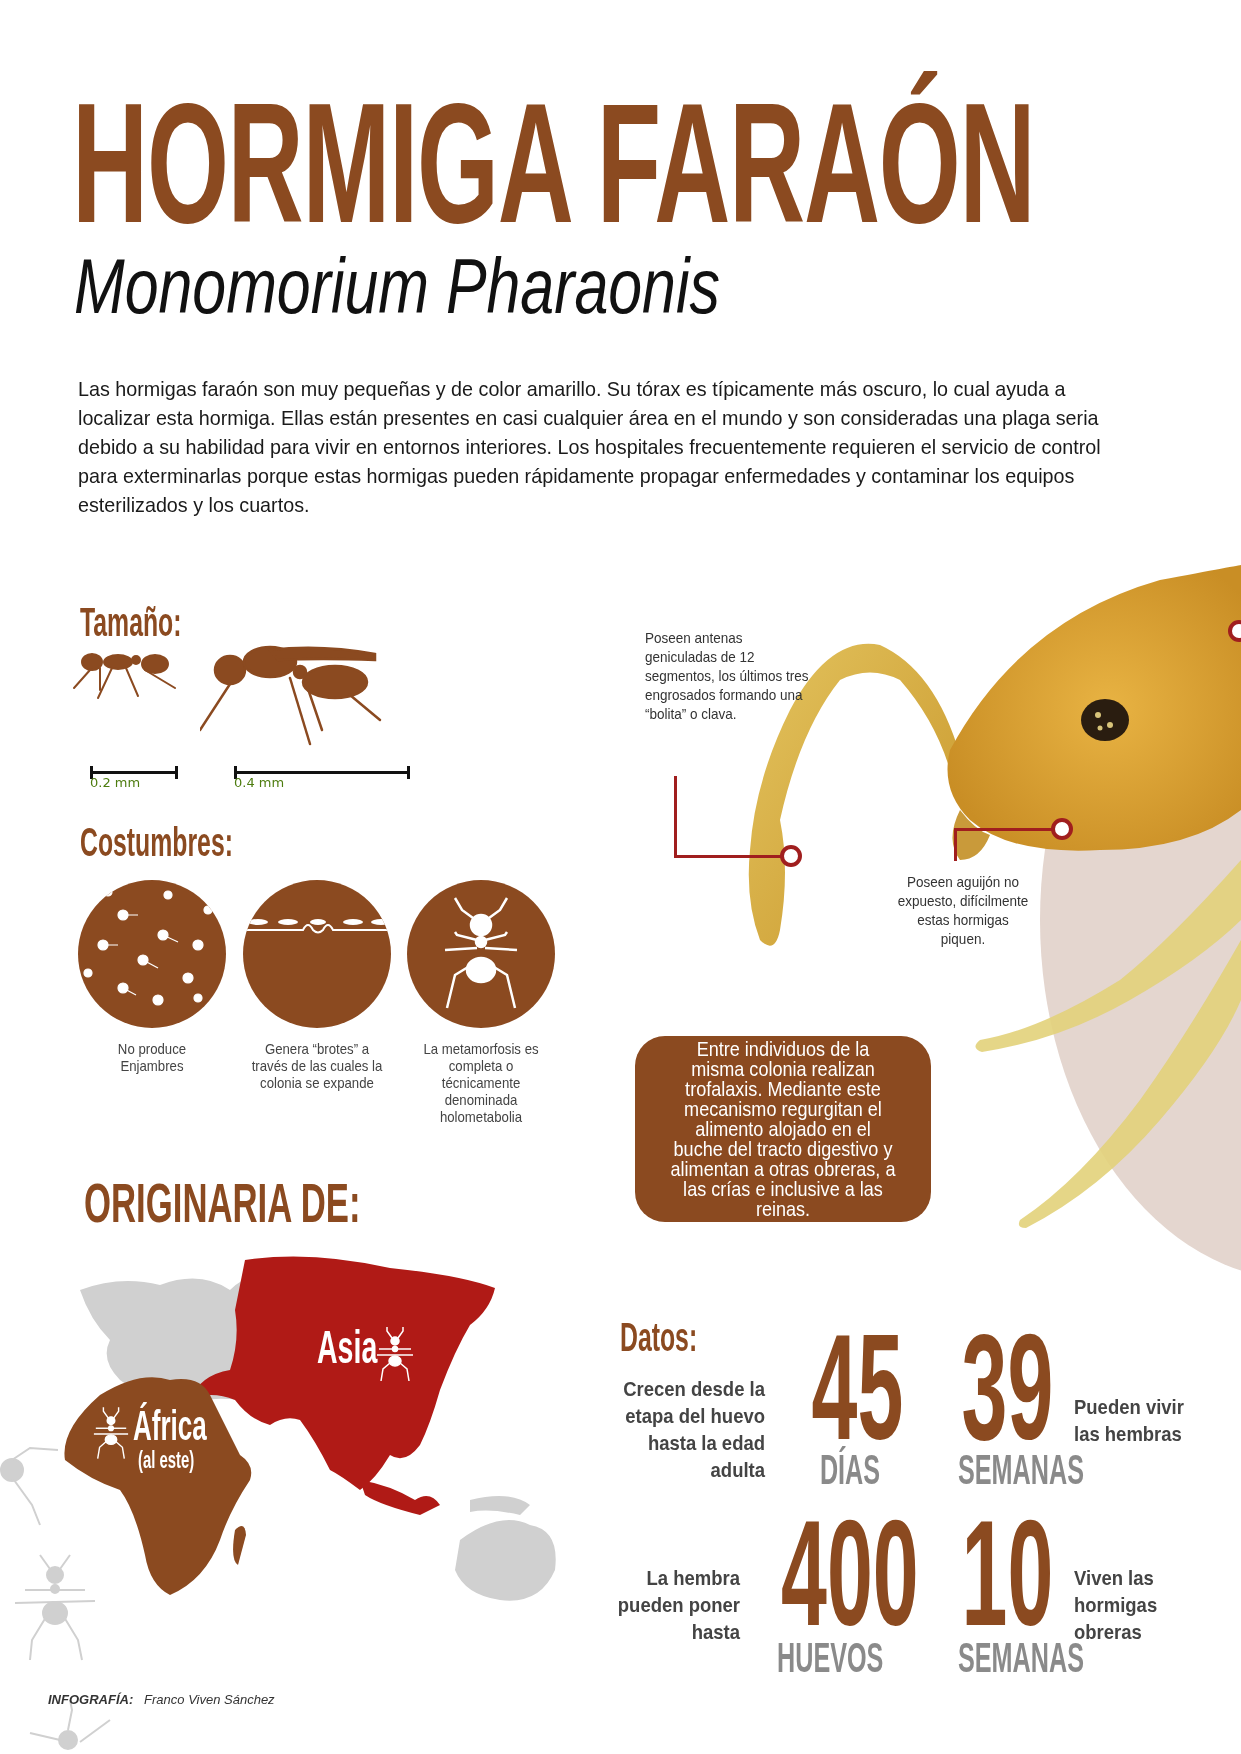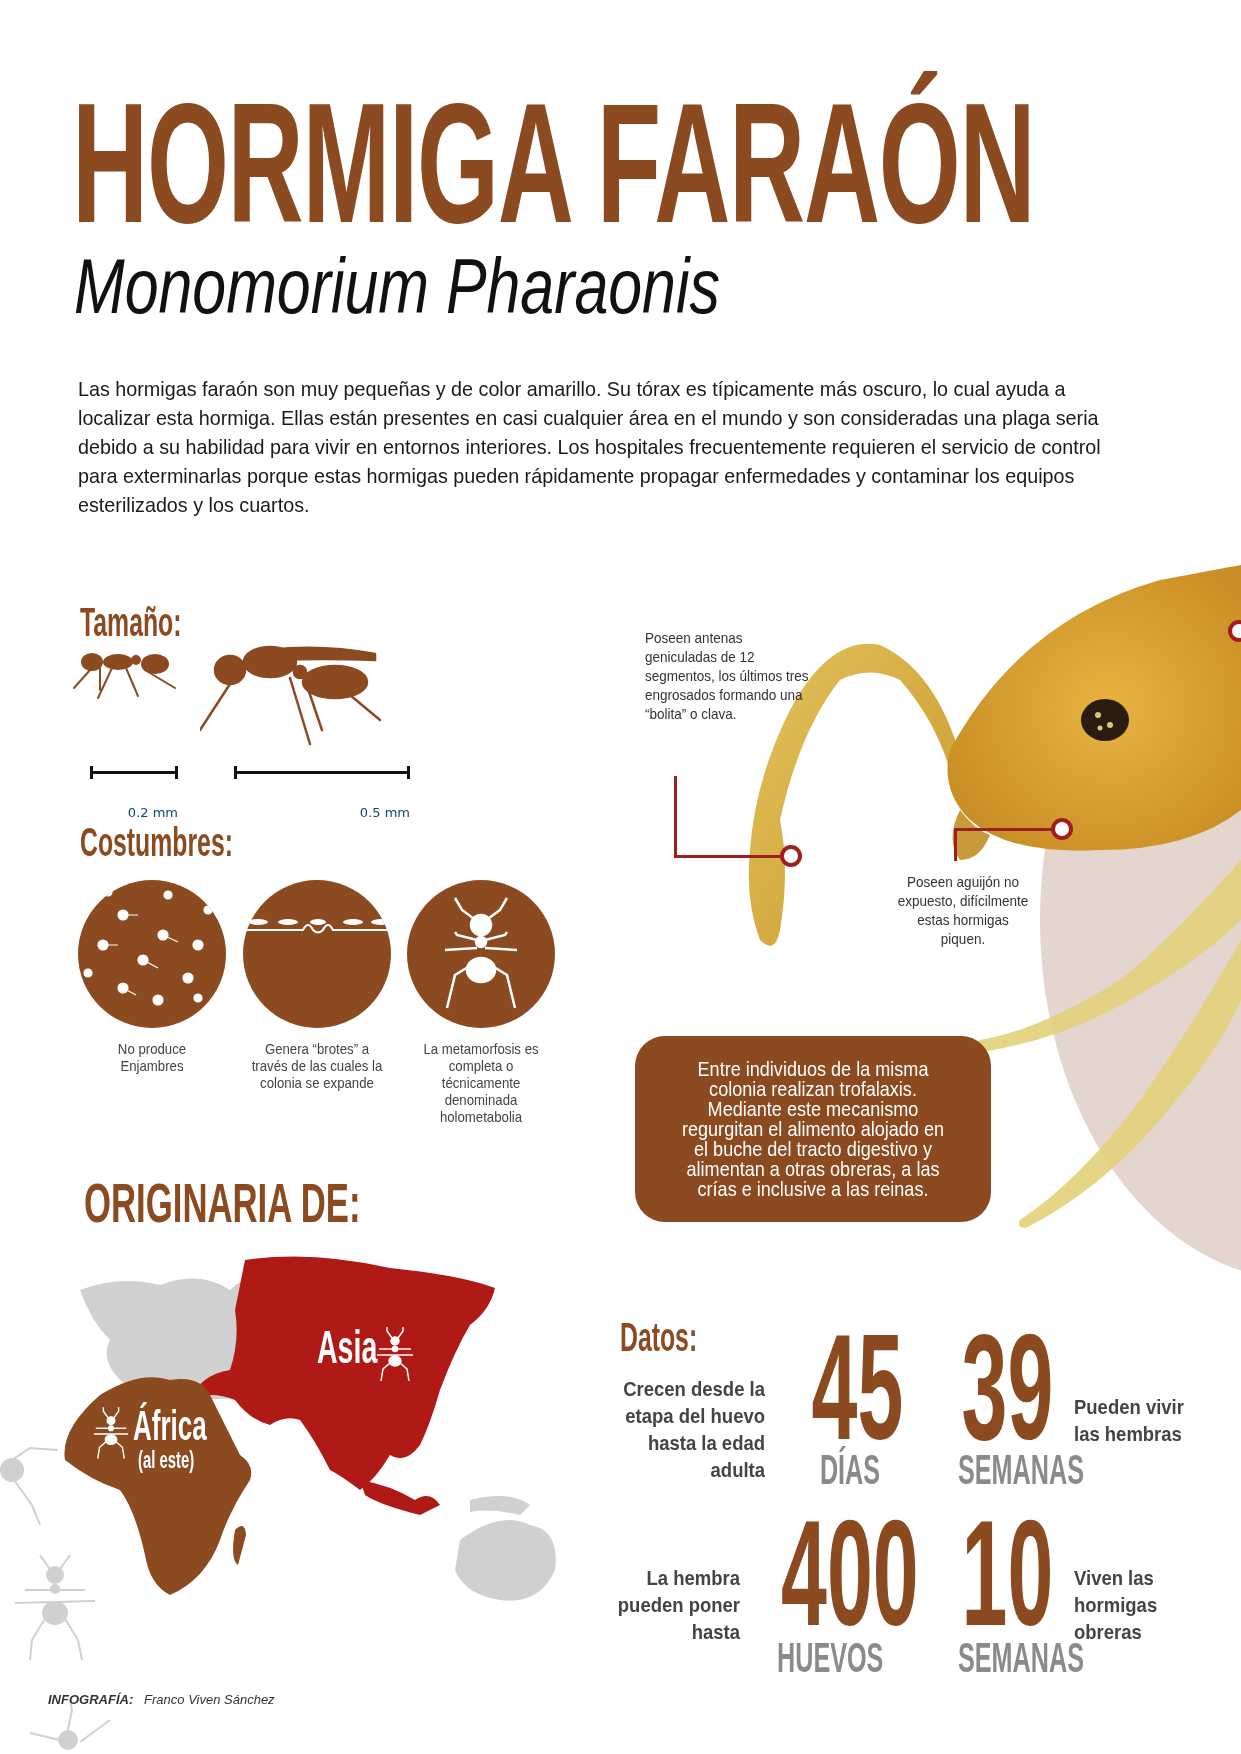--- a/index.html
+++ b/index.html
@@ -39,40 +39,40 @@
   .h-costumbres { left: 80px; top: 820px; font-size: 40px; }
   .h-originaria { left: 84px; top: 1170px; font-size: 56px; }
   .h-datos { left: 620px; top: 1315px; font-size: 40px; }
 
   
   .scale-bar { height: 3px; background: #111; }
   .scale-bar::before, .scale-bar::after {
     content: ""; position: absolute; top: -5px; width: 3px; height: 13px; background: #111;
   }
   .scale-bar::before { left: 0; } .scale-bar::after { right: 0; }
-  .scale-label { font-family: "DejaVu Sans", sans-serif; font-size: 13px; color: #0c4a6e; text-align: right; margin-top: 30px; }
+  .scale-label { font-family: "DejaVu Sans", sans-serif; font-size: 13px; color: #4d7c0f; text-align: left; }
 
   
   .habit-circle { width: 148px; height: 148px; border-radius: 50%; background: #8b4a20; overflow: hidden; }
   .habit-caption {
     width: 150px; text-align: center; font-size: 15px; line-height: 17px; color: #444;
     transform: scaleX(0.88); transform-origin: center top;
   }
 
   
   .bg-arc {
     left: 1040px; top: 560px; width: 520px; height: 720px; border-radius: 50%;
     background: #e4d6cf;
   }
   .callout-text { font-size: 15px; line-height: 19px; color: #333; transform: scaleX(0.9); transform-origin: left top; }
   .callout-line { background: #a01e1e; }
   .callout-dot { width: 22px; height: 22px; border-radius: 50%; border: 4px solid #a01e1e; background: #fff; }
 
   .troph-box {
-    left: 635px; top: 1036px; width: 356px; height: 186px; border-radius: 30px;
+    left: 635px; top: 1036px; width: 296px; height: 186px; border-radius: 30px;
     background: #8b4a20; color: #fff; text-align: center;
     display: flex; align-items: center; justify-content: center; padding: 10px 16px;
   }
   .troph-text { font-size: 21px; line-height: 20px; transform: scaleX(0.86); }
 
   
   .legend-asia { color: #fff; font-weight: 700; font-size: 46px; transform: scaleX(0.62); transform-origin: left top; }
   .legend-africa { color: #fff; font-weight: 700; font-size: 42px; transform: scaleX(0.62); transform-origin: left top; }
   .legend-africa-sub { color: #fff; font-weight: 700; font-size: 24px; transform: scaleX(0.62); transform-origin: left top; }
 
@@ -128,21 +128,21 @@
     <line x1="30" y1="44" x2="0" y2="90" fill="none"></line>
     <line x1="90" y1="38" x2="110" y2="104" fill="none"></line>
     <line x1="105" y1="40" x2="122" y2="90" fill="none"></line>
     <line x1="150" y1="55" x2="180" y2="80" fill="none"></line>
   </g>
 </svg>
 
 <div class="abs scale-bar" style="left:90px;top:771px;width:88px"></div>
 <div class="abs scale-label" style="left:90px;top:775px;width:88px">0.2 mm</div>
 <div class="abs scale-bar" style="left:234px;top:771px;width:176px"></div>
-<div class="abs scale-label" style="left:234px;top:775px;width:176px">0.5 mm</div>
+<div class="abs scale-label" style="left:234px;top:775px;width:176px">0.4 mm</div>
 
 <div class="abs section-head h-costumbres">Costumbres:</div>
 
 <div class="abs habit-circle" style="left:78px;top:880px">
   <svg width="148" height="148" viewBox="0 0 148 148">
     <g fill="#fff" stroke="#fff" stroke-width="1.2">
       <circle cx="30" cy="12" r="4"></circle>
         <circle cx="90" cy="15" r="4"></circle>
         <circle cx="45" cy="35" r="5"></circle>
         <line x1="45" y1="35" x2="60" y2="35"></line>

